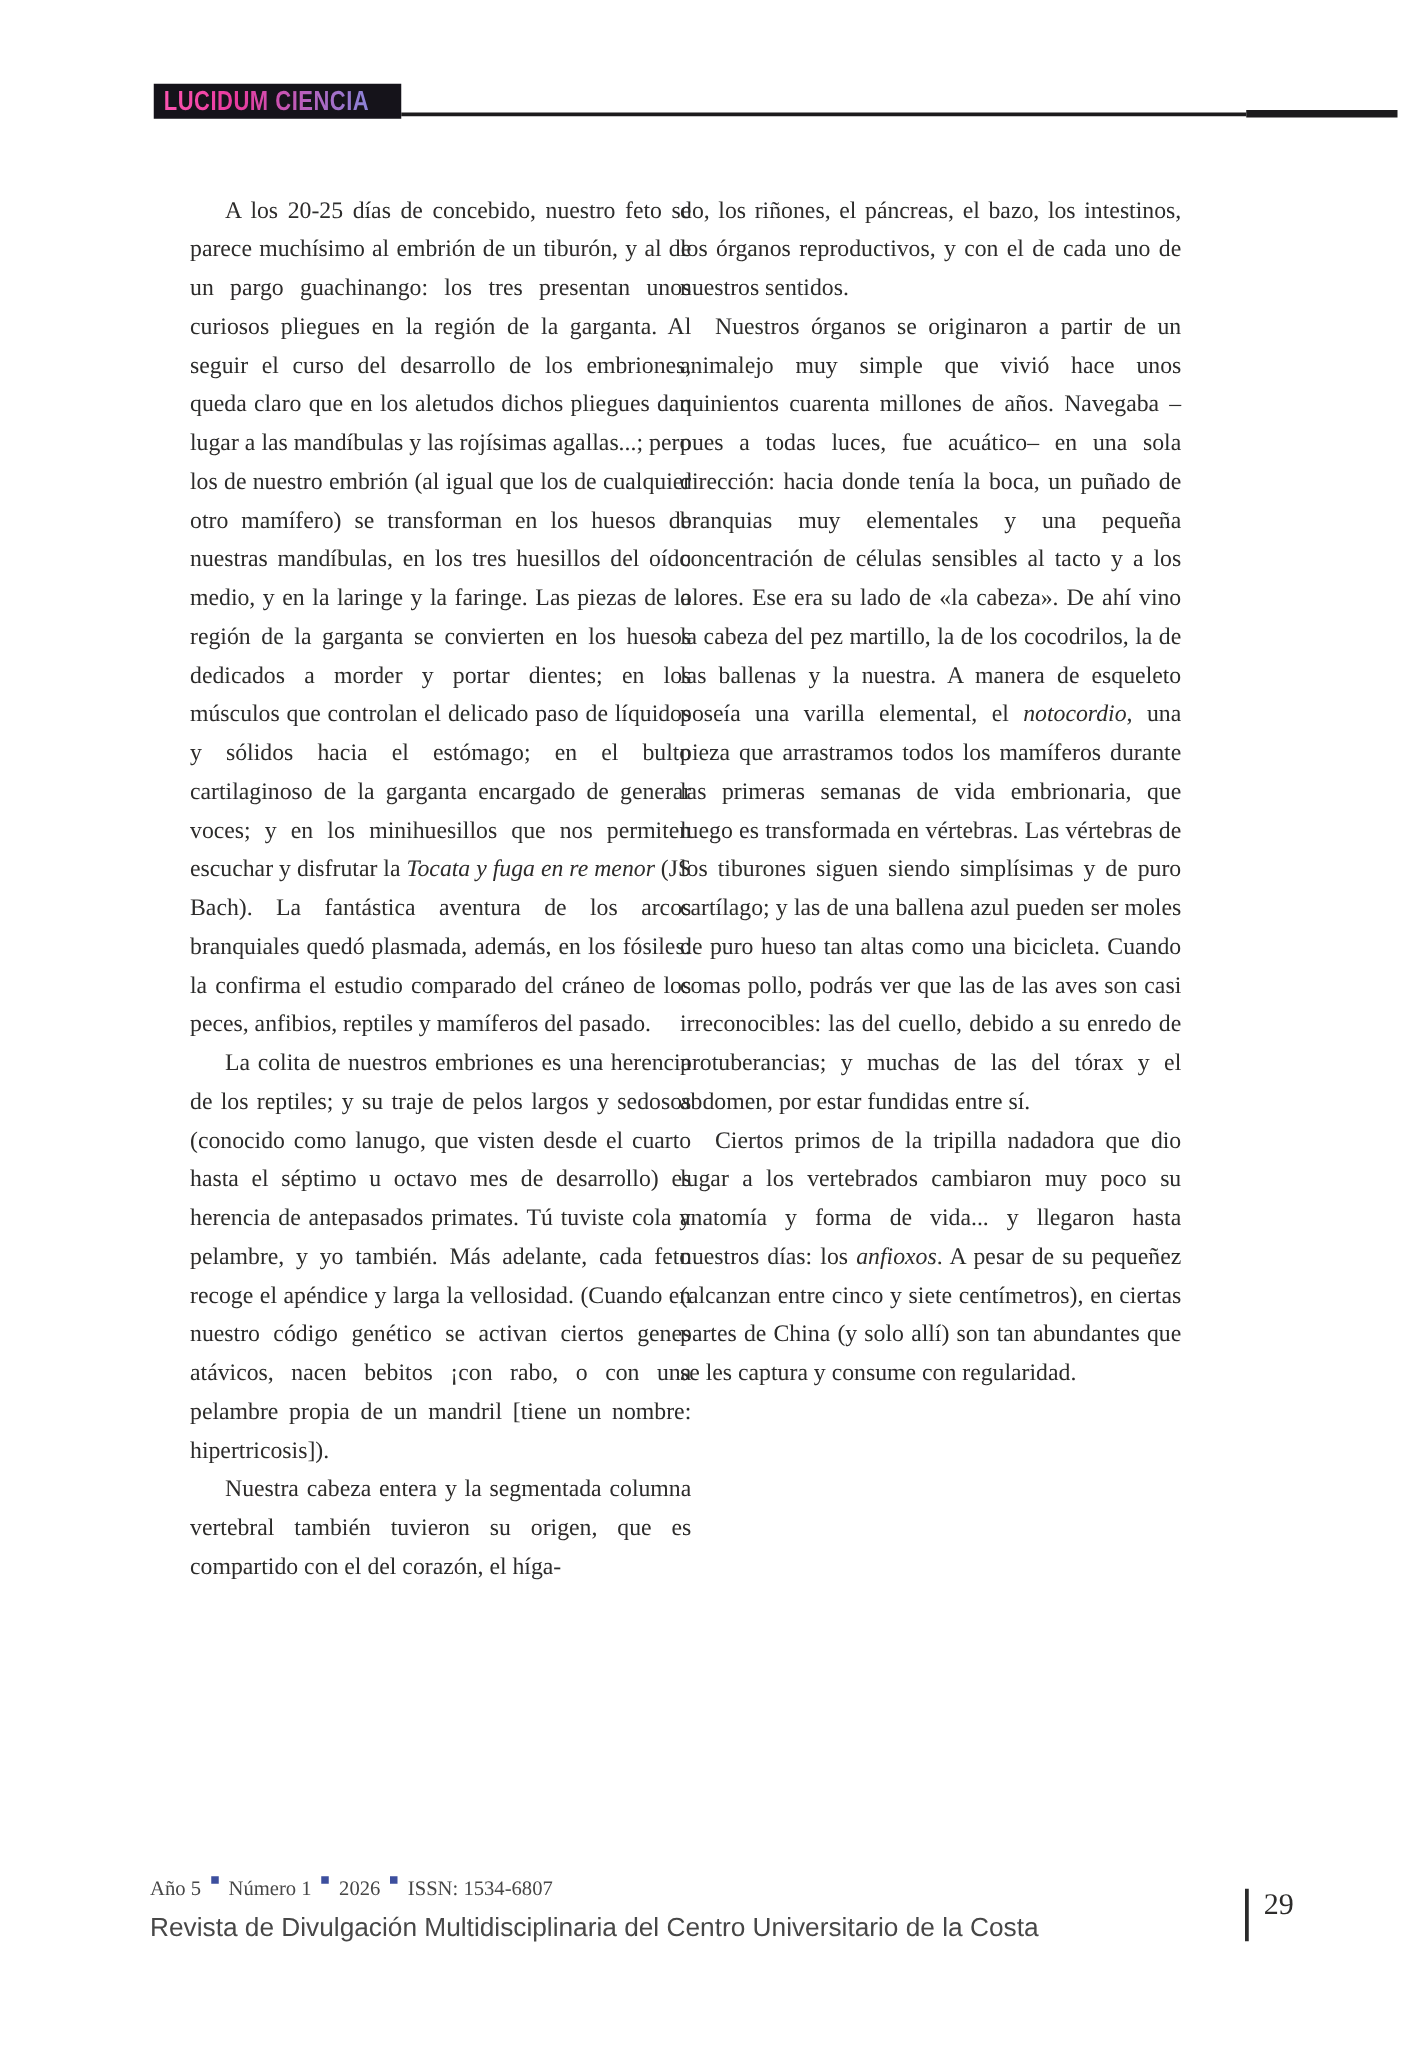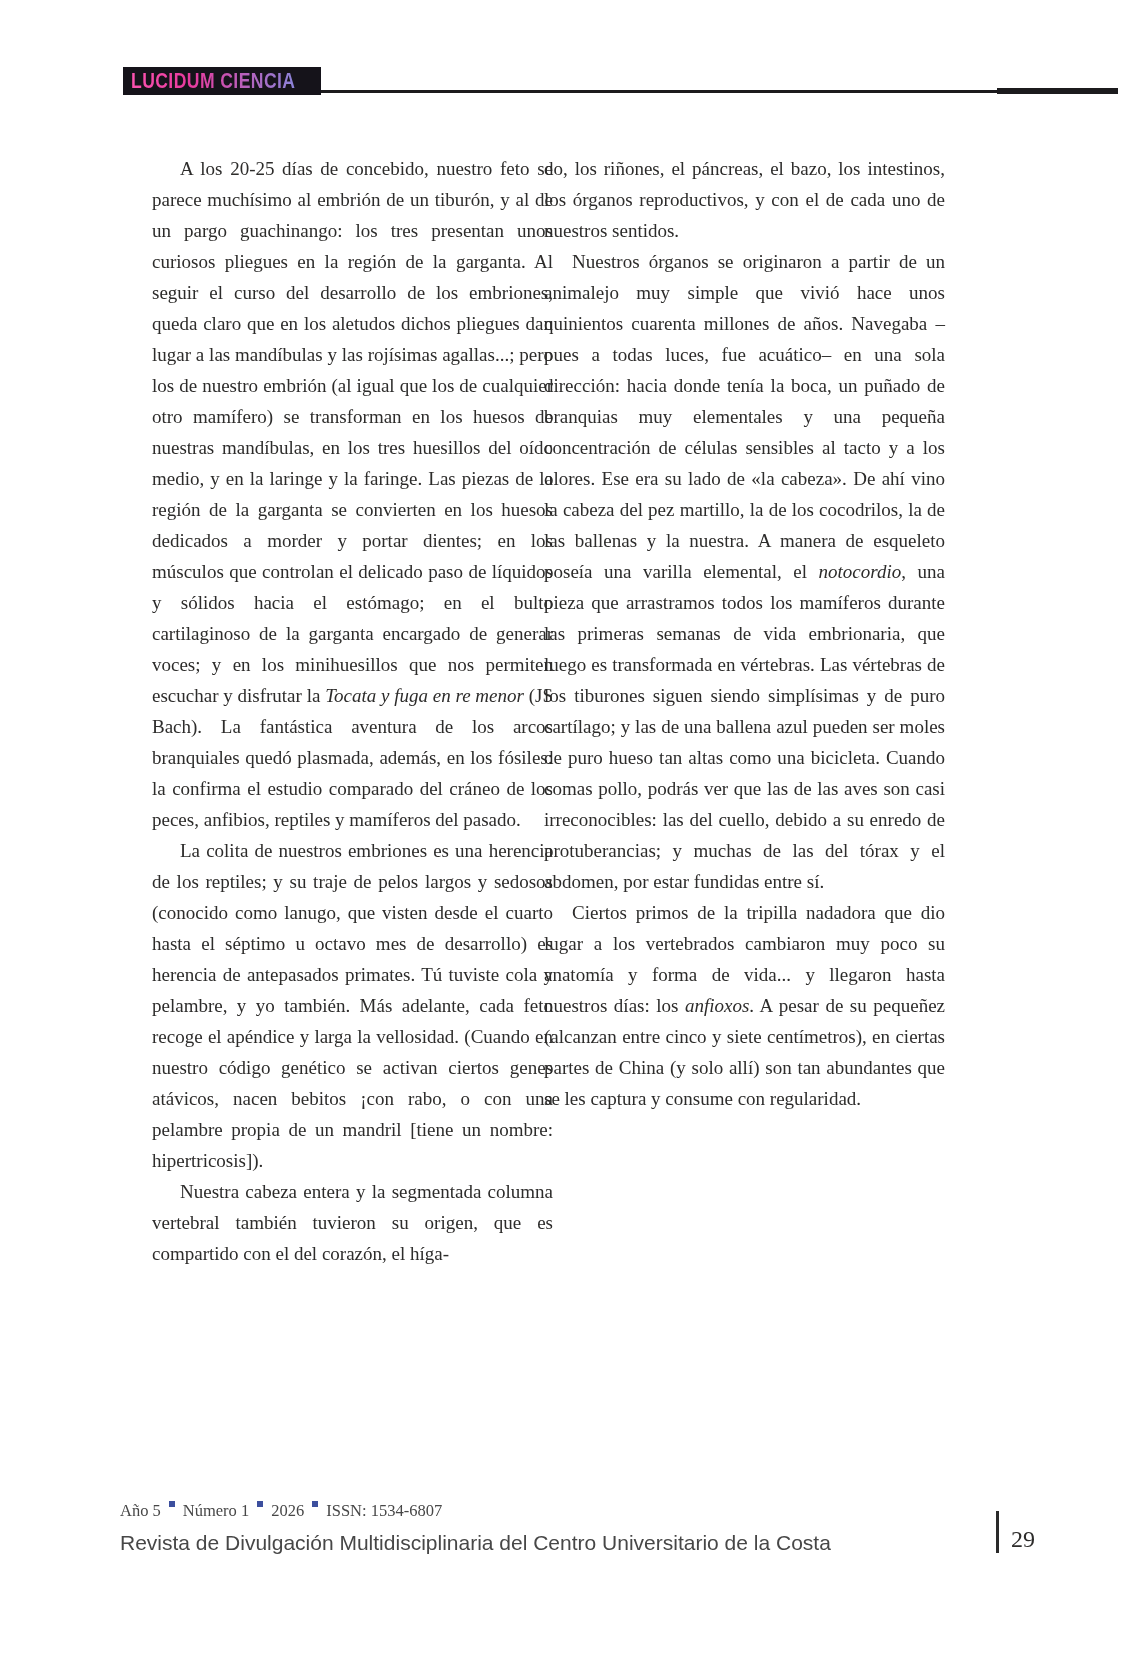--- a/index.html
+++ b/index.html
@@ -79,21 +79,21 @@
   }
   .footer-line2 {
     position:absolute; left:120px; top:1531px;
     font-family:"Liberation Sans", sans-serif;
     font-size:21px;
     color:var(--footer-text, #474747);
     white-space:nowrap;
   }
   .pagenum-wrap {
     position:absolute; left:996px; top:1511px;
-    display:flex; align-items:flex-end;
+    display:flex; align-items:flex-start;
   }
   .pagenum-bar {
     width:3px; height:42px;
     background:#2a2a2a;
     margin-right:12px;
   }
   .pagenum {
     font-family:"Liberation Serif", serif;
     font-size:24px;
     color:var(--body-text, #2d2c2b);

